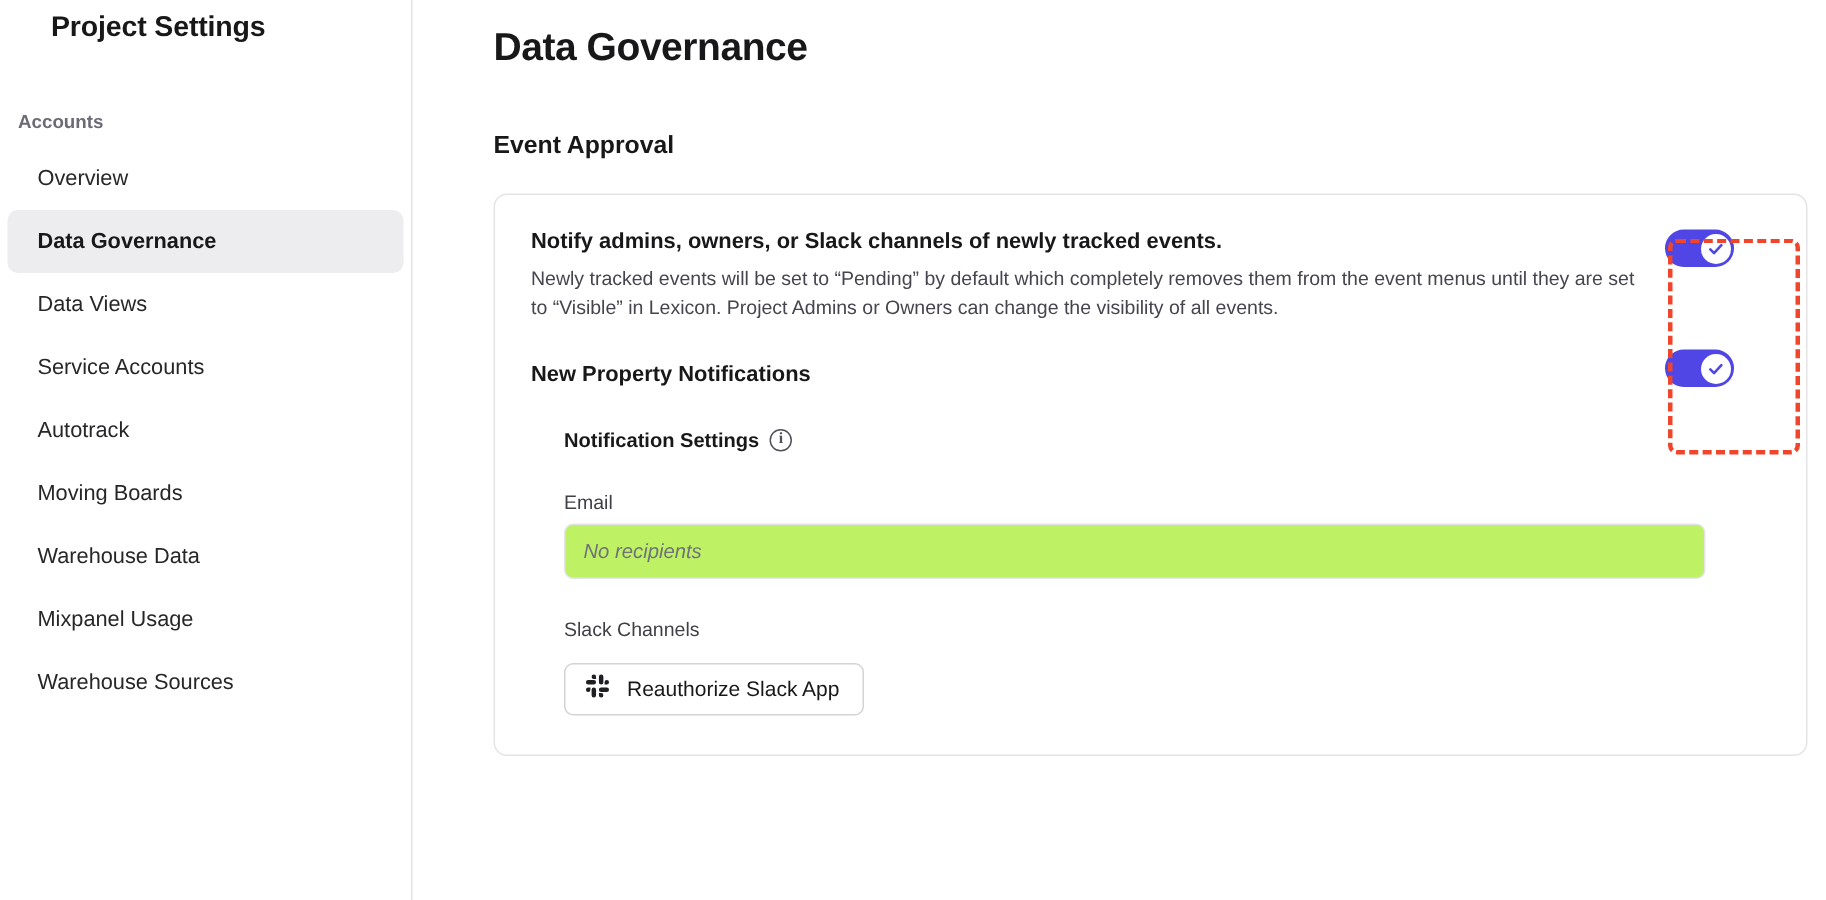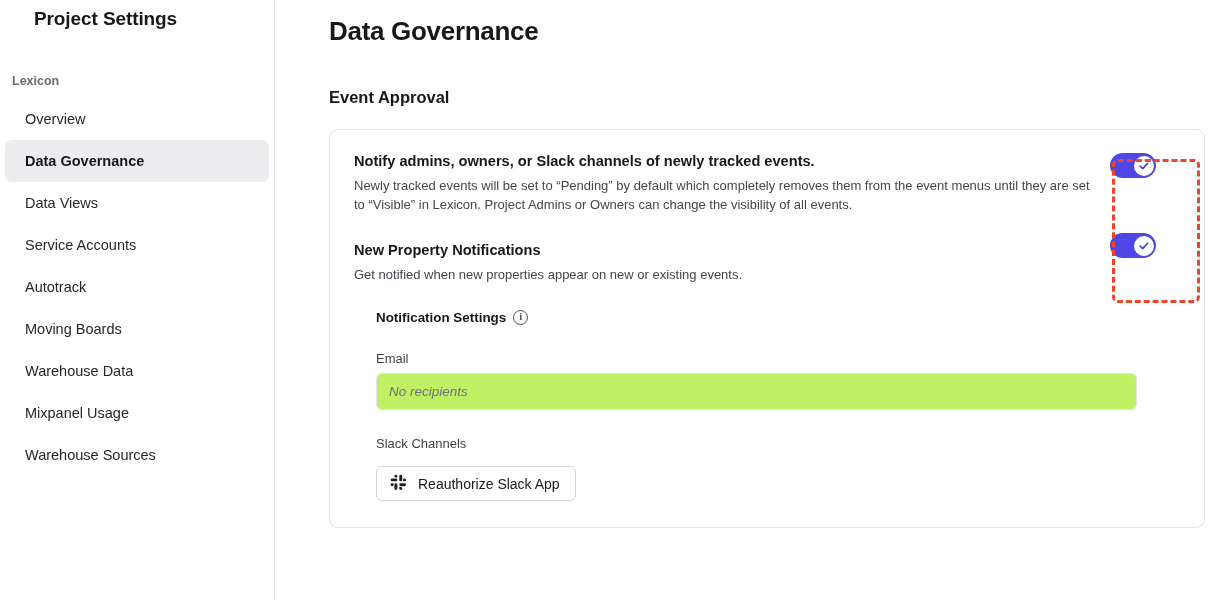--- a/index.html
+++ b/index.html
@@ -197,21 +197,21 @@
     font-family: "Liberation Sans", sans-serif;
   }
 </style>
 </head>
 <body>
 
 <div class="app">
 
   <aside class="sidebar">
     <div class="sidebar-title">Project Settings</div>
-    <div class="sidebar-section-label">Lexicon</div>
+    <div class="sidebar-section-label">Accounts</div>
     <ul class="nav">
       <li class="nav-item">
           <span>Overview</span>
         </li>
       <li class="nav-item active">
           <span>Data Governance</span>
         </li>
       <li class="nav-item">
           <span>Data Views</span>
         </li>
@@ -245,21 +245,20 @@
       <div class="row">
         <div class="row-text">
           <div class="row-title">Notify admins, owners, or Slack channels of newly tracked events.</div>
           <div class="row-desc">Newly tracked events will be set to “Pending” by default which completely removes them from the event menus until they are set to “Visible” in Lexicon. Project Admins or Owners can change the visibility of all events.</div>
         </div>
       </div>
 
       <div class="row gap-2">
         <div class="row-text">
           <div class="row-title">New Property Notifications</div>
-          <div class="row-desc">Get notified when new properties appear on new or existing events.</div>
         </div>
       </div>
 
       <div class="toggle-col toggle-1">
         <div class="toggle">
           <span class="knob">
             <svg width="12" height="12" viewBox="0 0 12 12">
                 <path d="M2.2 6.2 L4.7 8.7 L9.6 3.4" fill="none" stroke="#4f46e5" stroke-width="1.7" stroke-linecap="round" stroke-linejoin="round"></path>
               </svg>
           </span>

